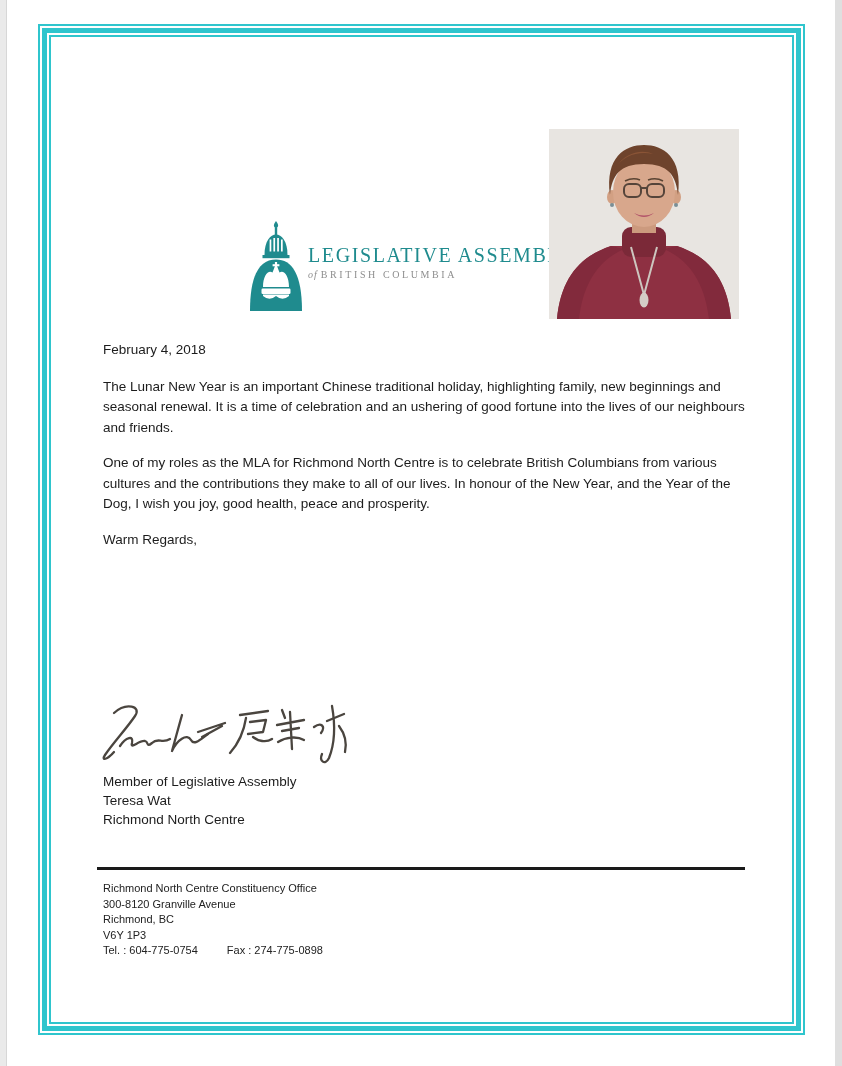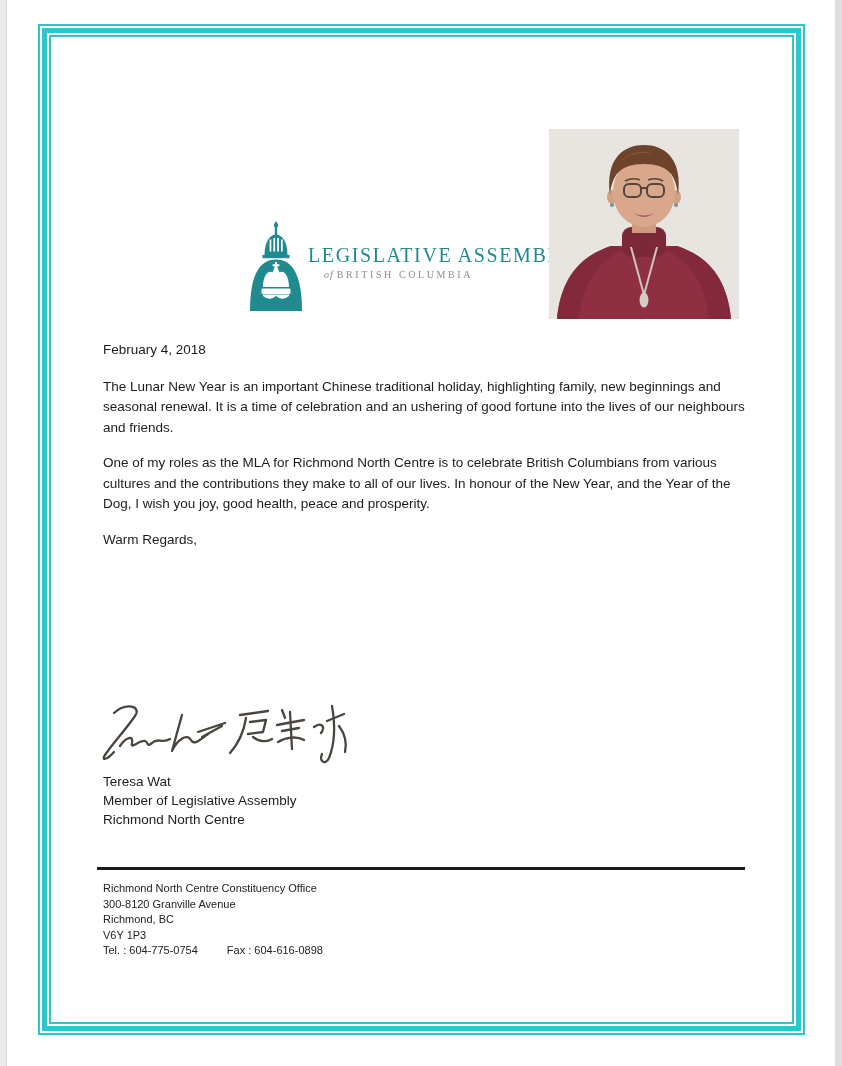--- a/index.html
+++ b/index.html
@@ -17,21 +17,21 @@
   .frame-mid   { left:42px; top:28px; width:759px; height:1003px; border:5px solid #2fc5cd; }
   .frame-inner { left:49px; top:35px; width:745px; height:989px;  border:2px solid #2fc5cd; }
 
   
   .logo-group { left:250px; top:221px; display:flex; align-items:flex-start; }
   .logo-icon { width:52px; height:90px; }
   .logo-text { margin-left:6px; margin-top:23px; }
   .logo-title { font-family:"Liberation Serif", serif; font-size:20px; letter-spacing:1.6px;
                 color:#1f8b8e; white-space:nowrap; }
   .logo-sub { font-family:"Liberation Serif", serif; font-size:10px; letter-spacing:2.6px;
-              color:#8e8e8e; margin-top:2px; margin-left:16px; white-space:nowrap; }
+              color:#8e8e8e; margin-top:2px; margin-left:0; white-space:nowrap; }
   .logo-sub .of { font-style:italic; text-transform:none; letter-spacing:1px; margin-right:3px; }
 
   
   .photo { left:549px; top:129px; width:190px; height:190px; overflow:hidden; }
 
   
   .letter { left:103px; top:340px; width:645px; font-size:13.5px; line-height:20.5px; }
   .letter p { margin-bottom:15px; }
   .letter .date { margin-bottom:16px; }
   .letter .closing { margin-bottom:16px; }
@@ -129,29 +129,29 @@
     <path d="M142,16 L170,12 M148,19 C146,32 140,45 132,54"></path>
     <path d="M152,23 L168,21 L165,33 L150,35 M155,38 C160,42 168,44 174,40"></path>
     <path d="M184,11 L187,19 M179,26 L206,21 M184,32 L201,29 M180,43 C188,38 199,37 206,41 M192,13 L194,50"></path>
     <path d="M216,28 C223,23 228,27 223,34"></path>
     <path d="M234,7 C237,24 237,44 231,59 C227,67 221,62 224,55"></path>
     <path d="M229,22 L246,15 M241,27 C247,35 249,44 247,53"></path>
   </g>
 </svg>
 
 <div class="abs signer">
+  <div>Member of Legislative Assembly</div>
   <div>Teresa Wat</div>
-  <div>Member of Legislative Assembly</div>
   <div>Richmond North Centre</div>
 </div>
 
 <div class="abs rule"></div>
 
 <div class="abs footer">
   <div>Richmond North Centre Constituency Office</div>
   <div>300-8120 Granville Avenue</div>
   <div>Richmond, BC</div>
   <div>V6Y 1P3</div>
   <div class="telfax">
     <span>Tel. : 604-775-0754</span>
-    <span class="fax">Fax : 604-616-0898</span>
+    <span class="fax">Fax : 274-775-0898</span>
   </div>
 </div>
 
 </body></html>

